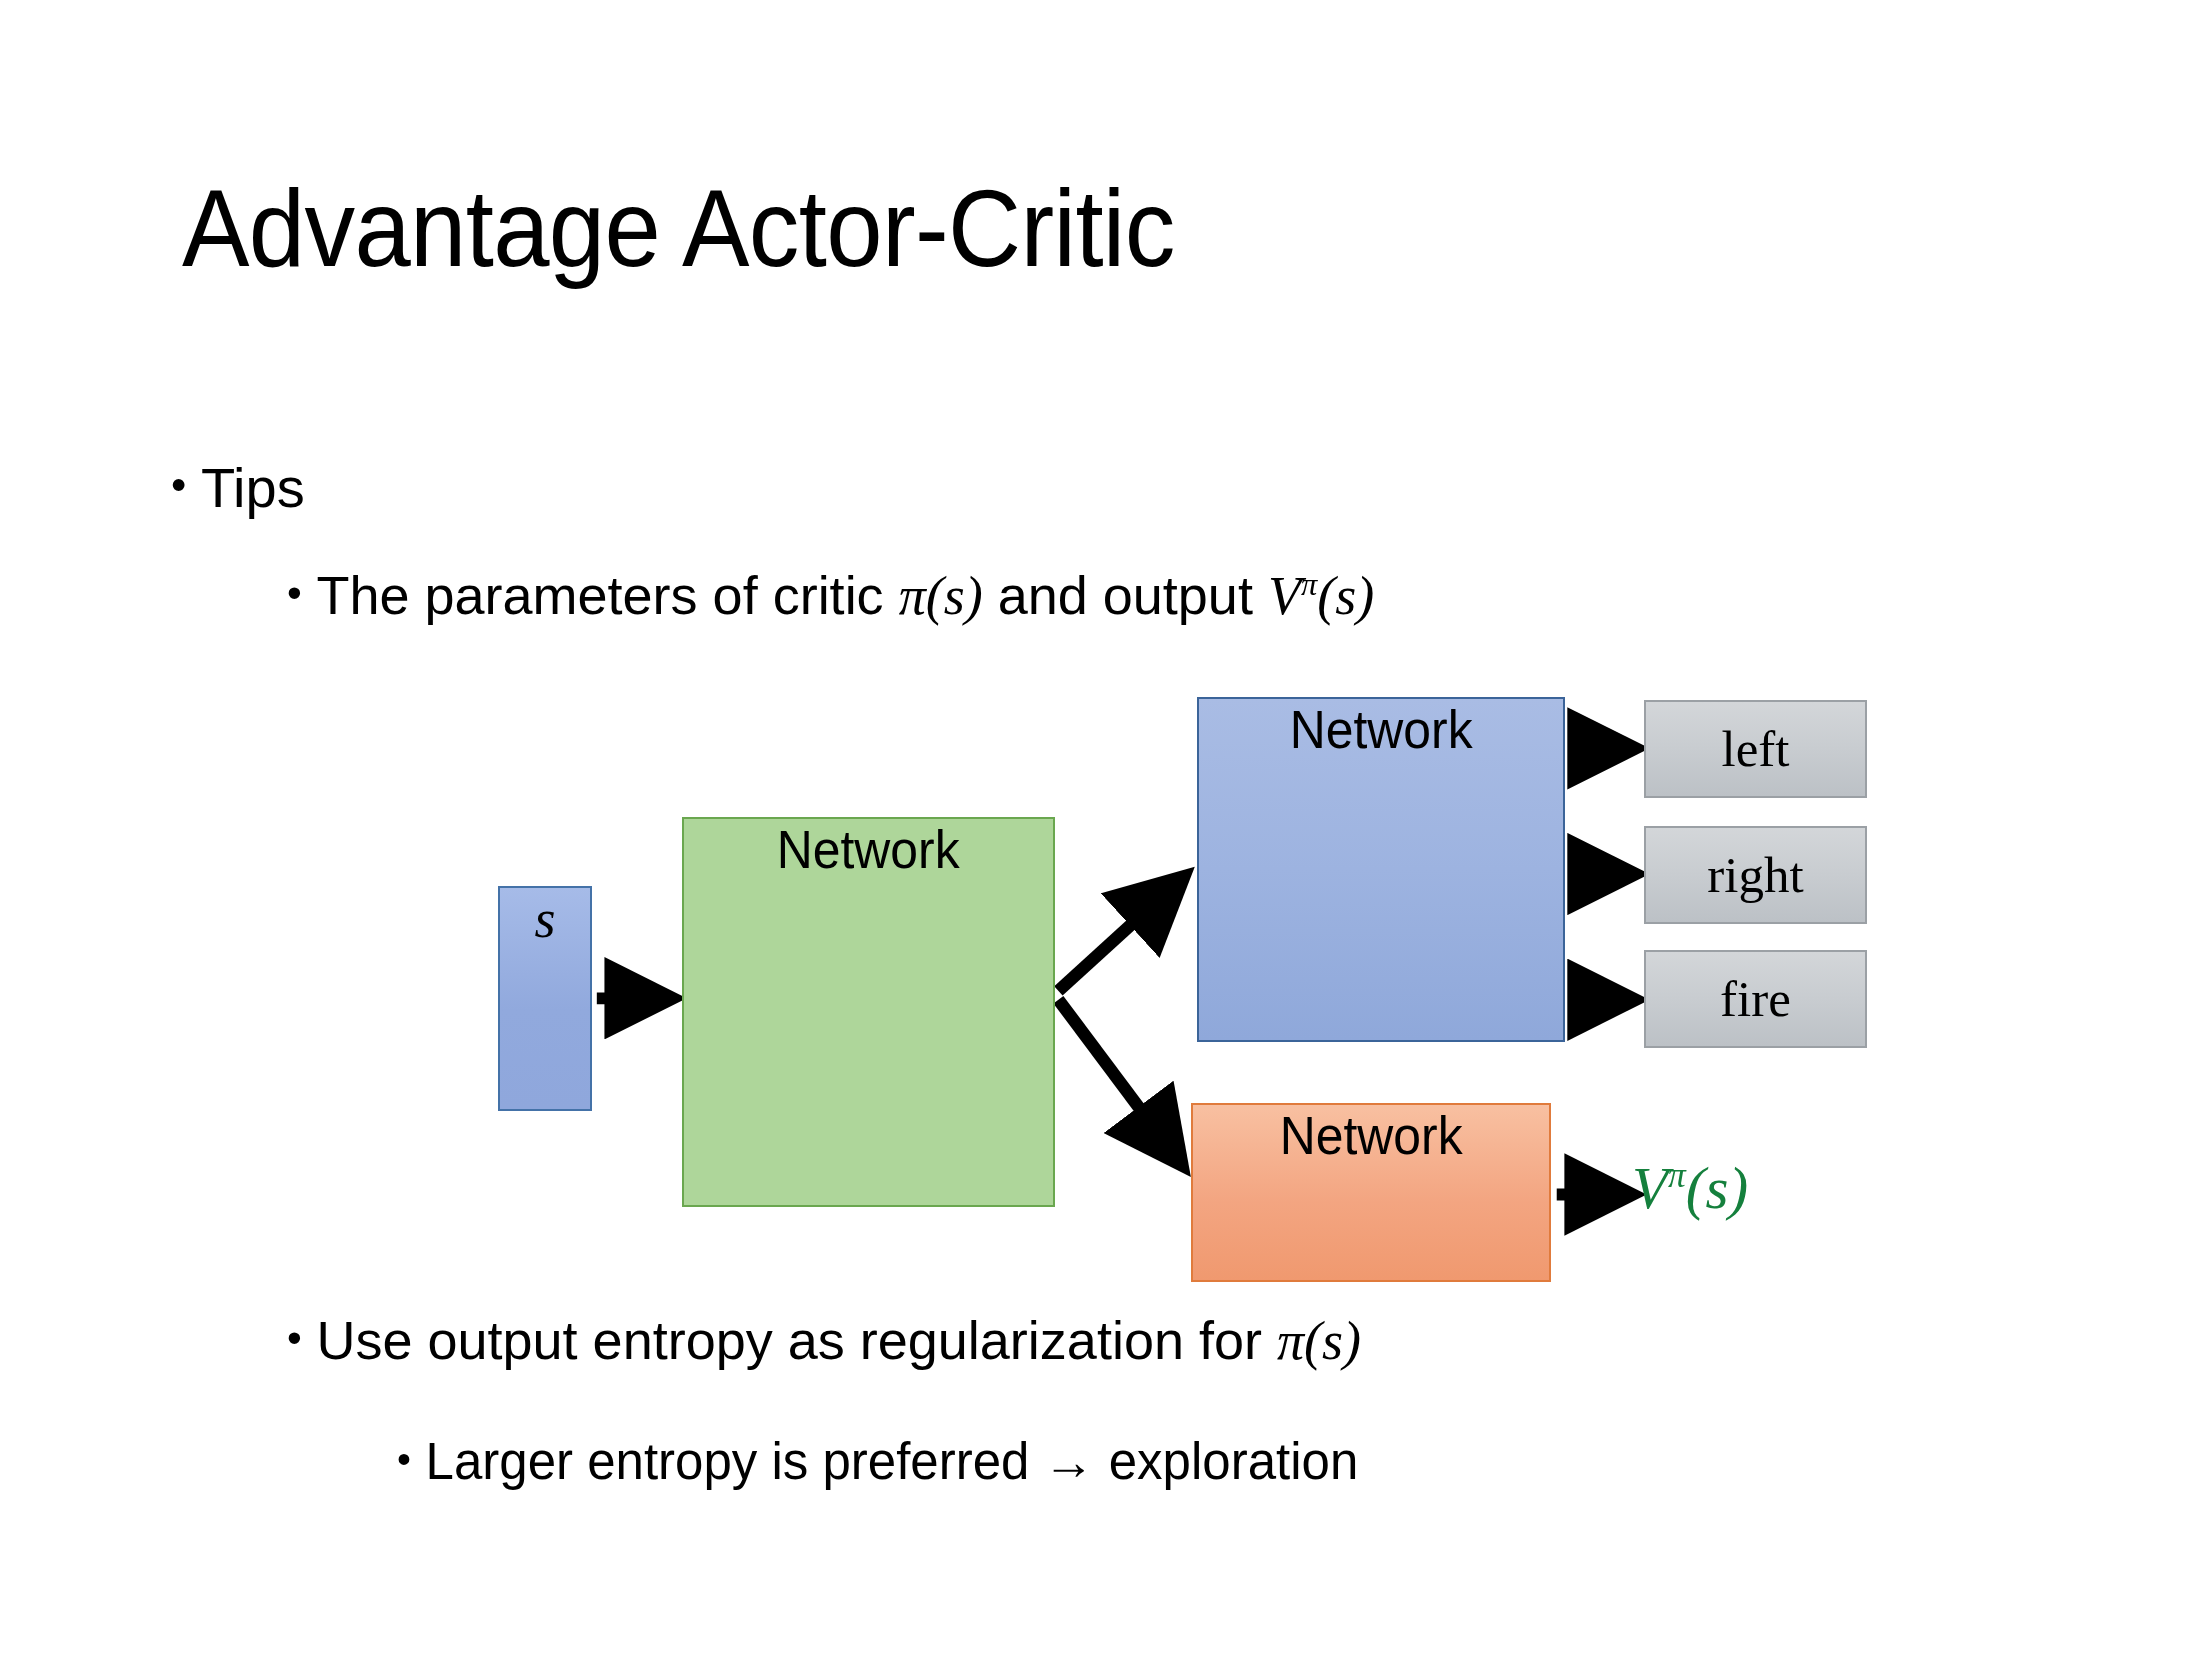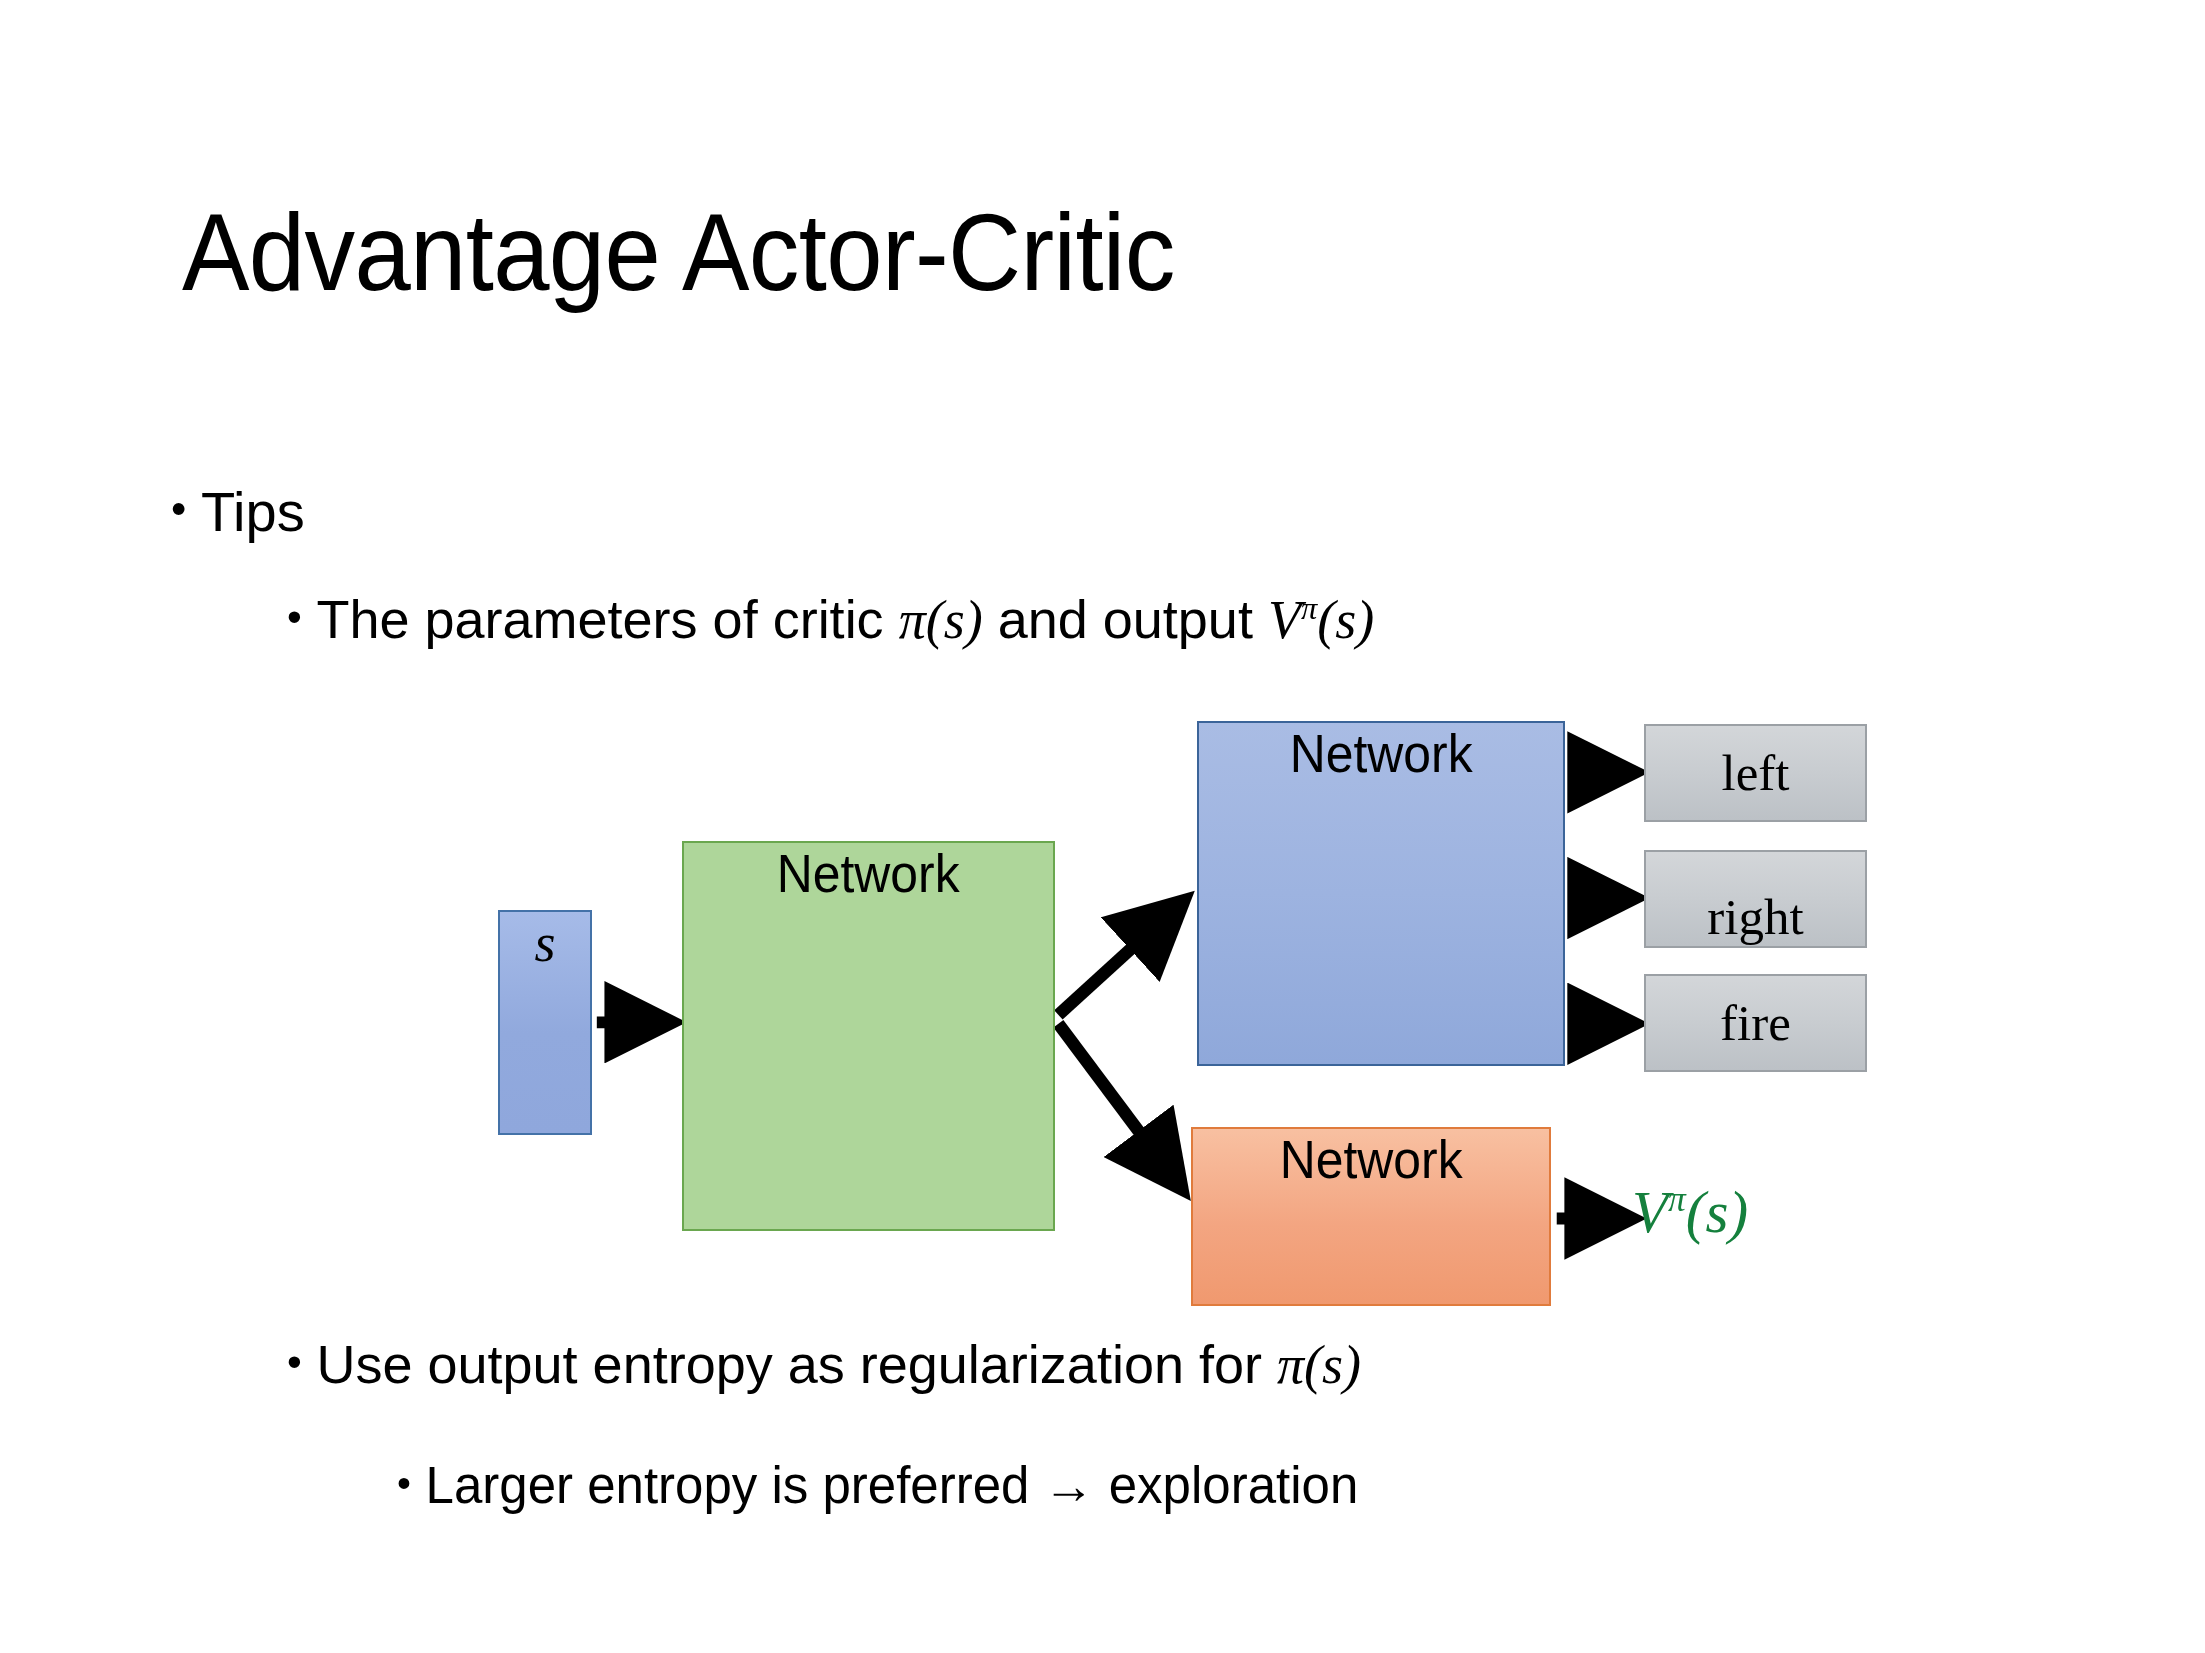--- a/index.html
+++ b/index.html
@@ -4,21 +4,21 @@
 <title>Advantage Actor-Critic</title>
 <style>
   html,body{margin:0;padding:0;}
   body{
     width:2205px;height:1654px;
     background:#ffffff;
     font-family:"Liberation Sans", sans-serif;
     overflow:hidden;
     position:relative;
   }
-  .slide{position:absolute;inset:0;margin-top:24px;}
+  .slide{position:absolute;inset:0;}
 
   
   #slide-title{
     position:absolute;
     left:182px; top:173px;
     font-size:110px;
     font-weight:400;
     color:#000000;
     letter-spacing:-0.7px;
     white-space:nowrap;
@@ -141,21 +141,21 @@
     background:linear-gradient(180deg,#d3d6d9 0%, #c8ccd0 50%, #bcc1c6 100%);
     border:2.2px solid #9ba0a5;
     display:flex;align-items:center;justify-content:center;
   }
   .action-label{
     font-family:"Liberation Serif", serif;
     font-size:51px;
     color:#000;
   }
   #action-left{top:700px;}
-  #action-right{top:826px;align-items:flex-end;}
+  #action-right{top:826px;}
   #action-fire{top:950px;}
 
   
   #value-output{
     position:absolute;
     left:1632px; top:1154px;
     font-size:59px;
     color:#15803d;
     white-space:nowrap;
   }

